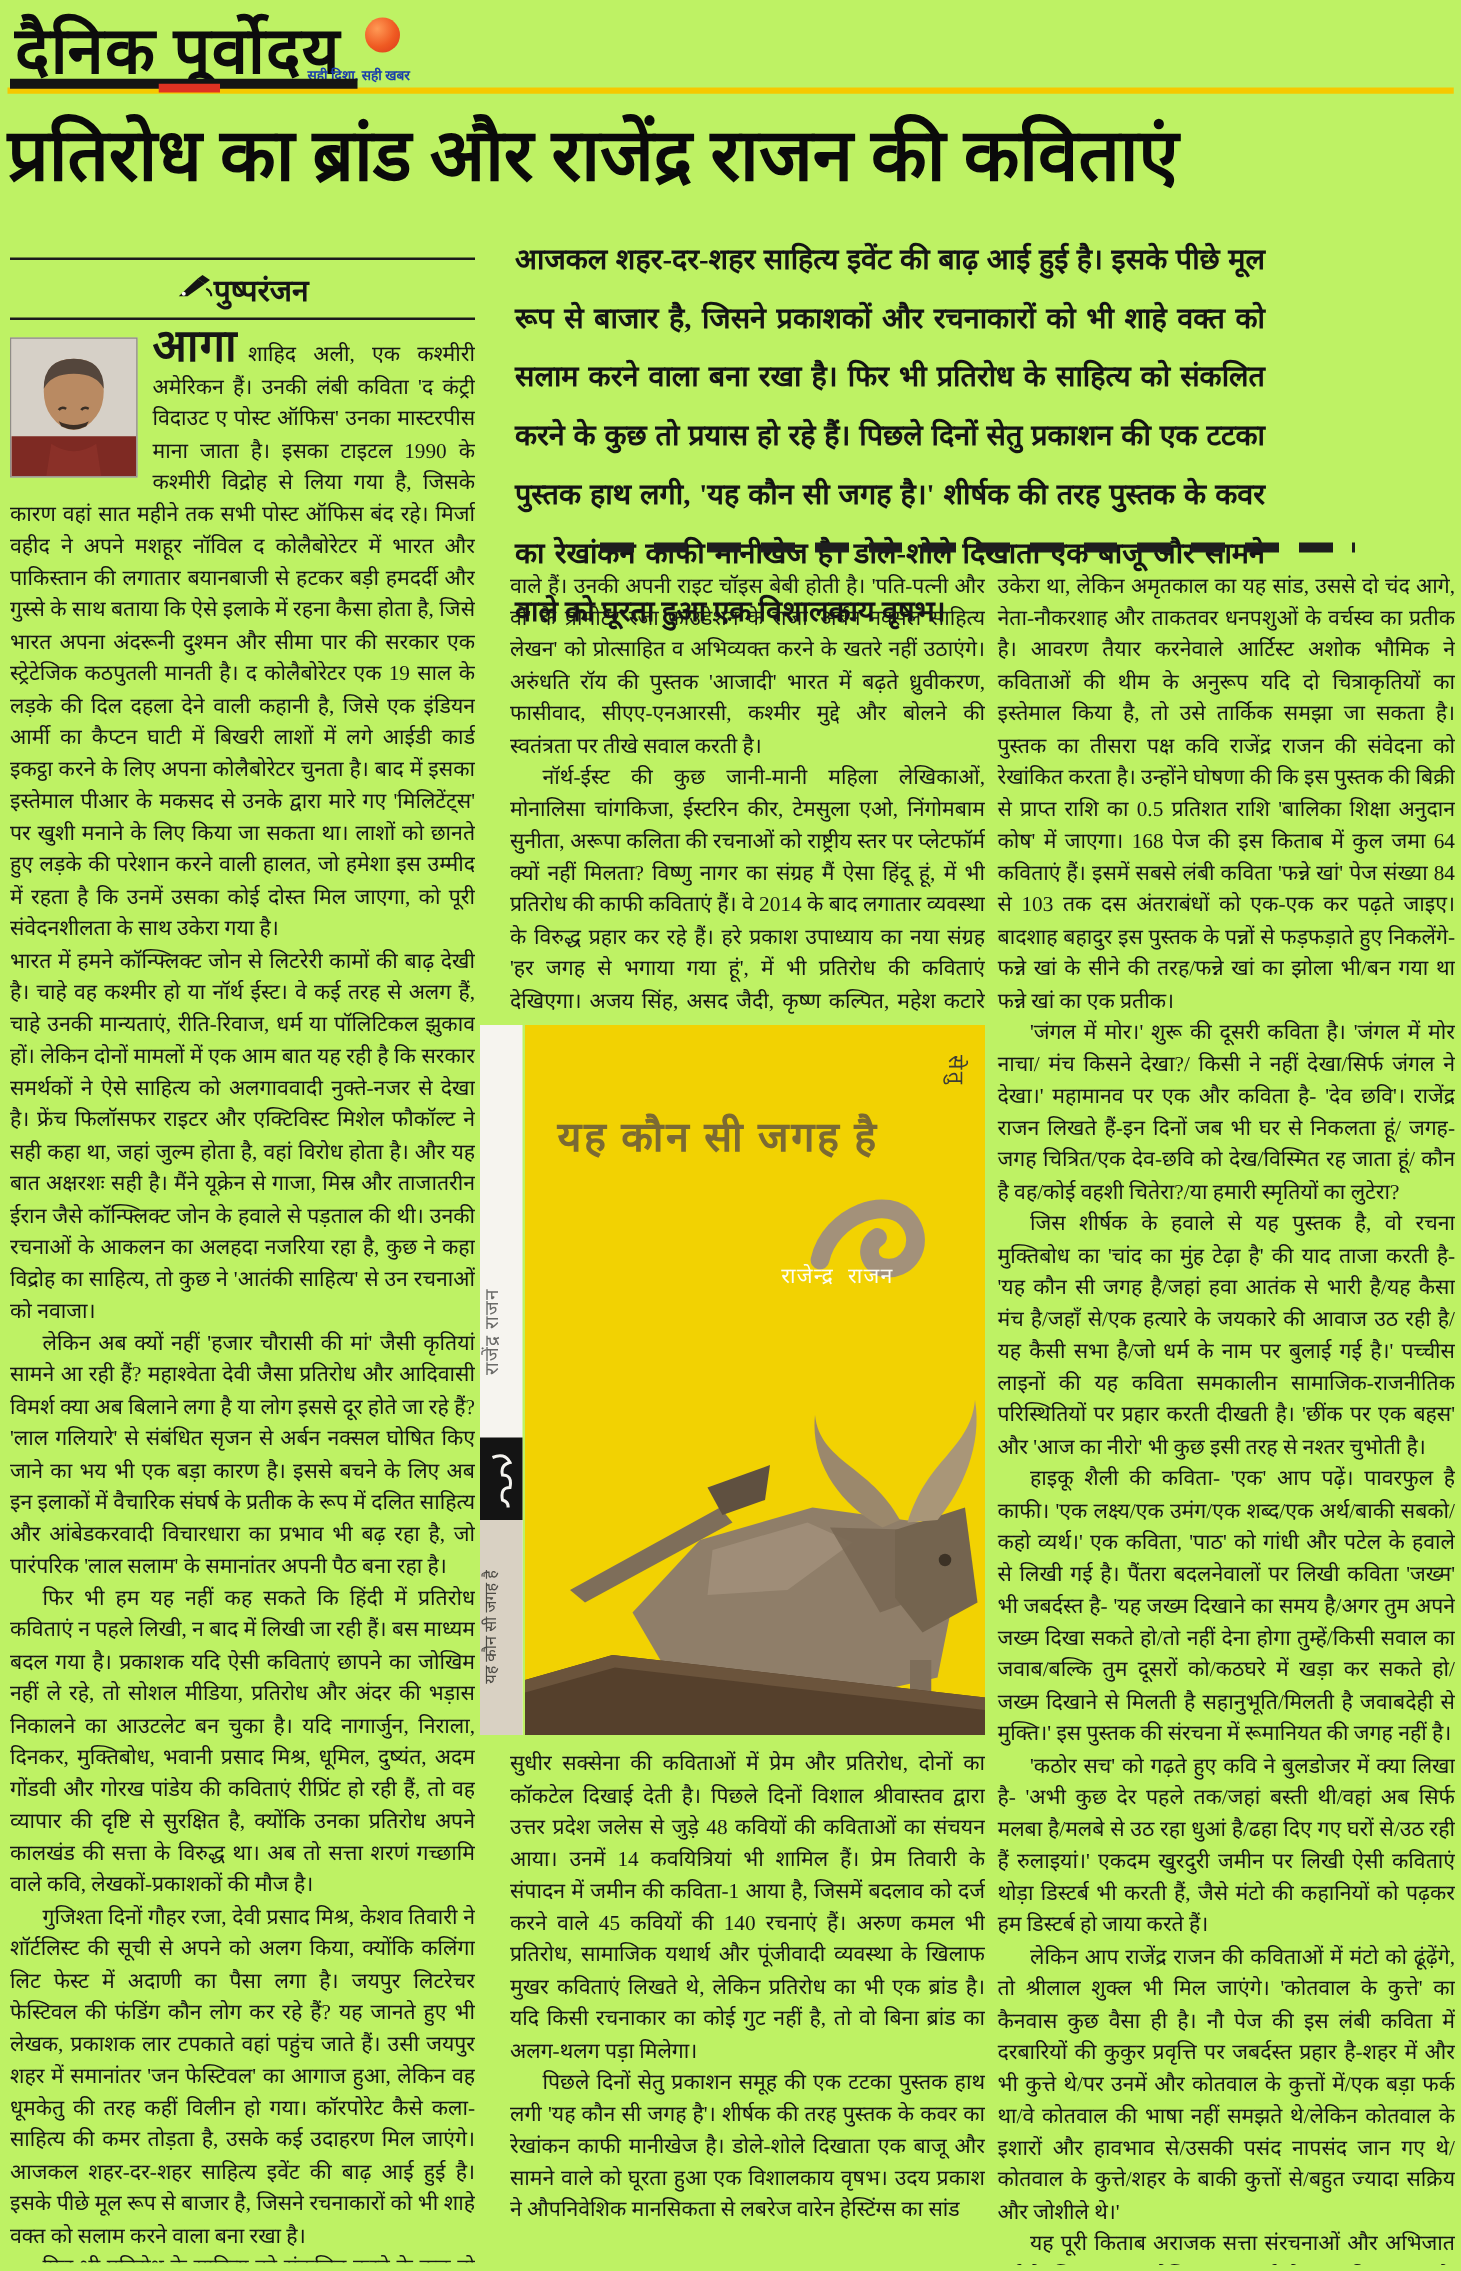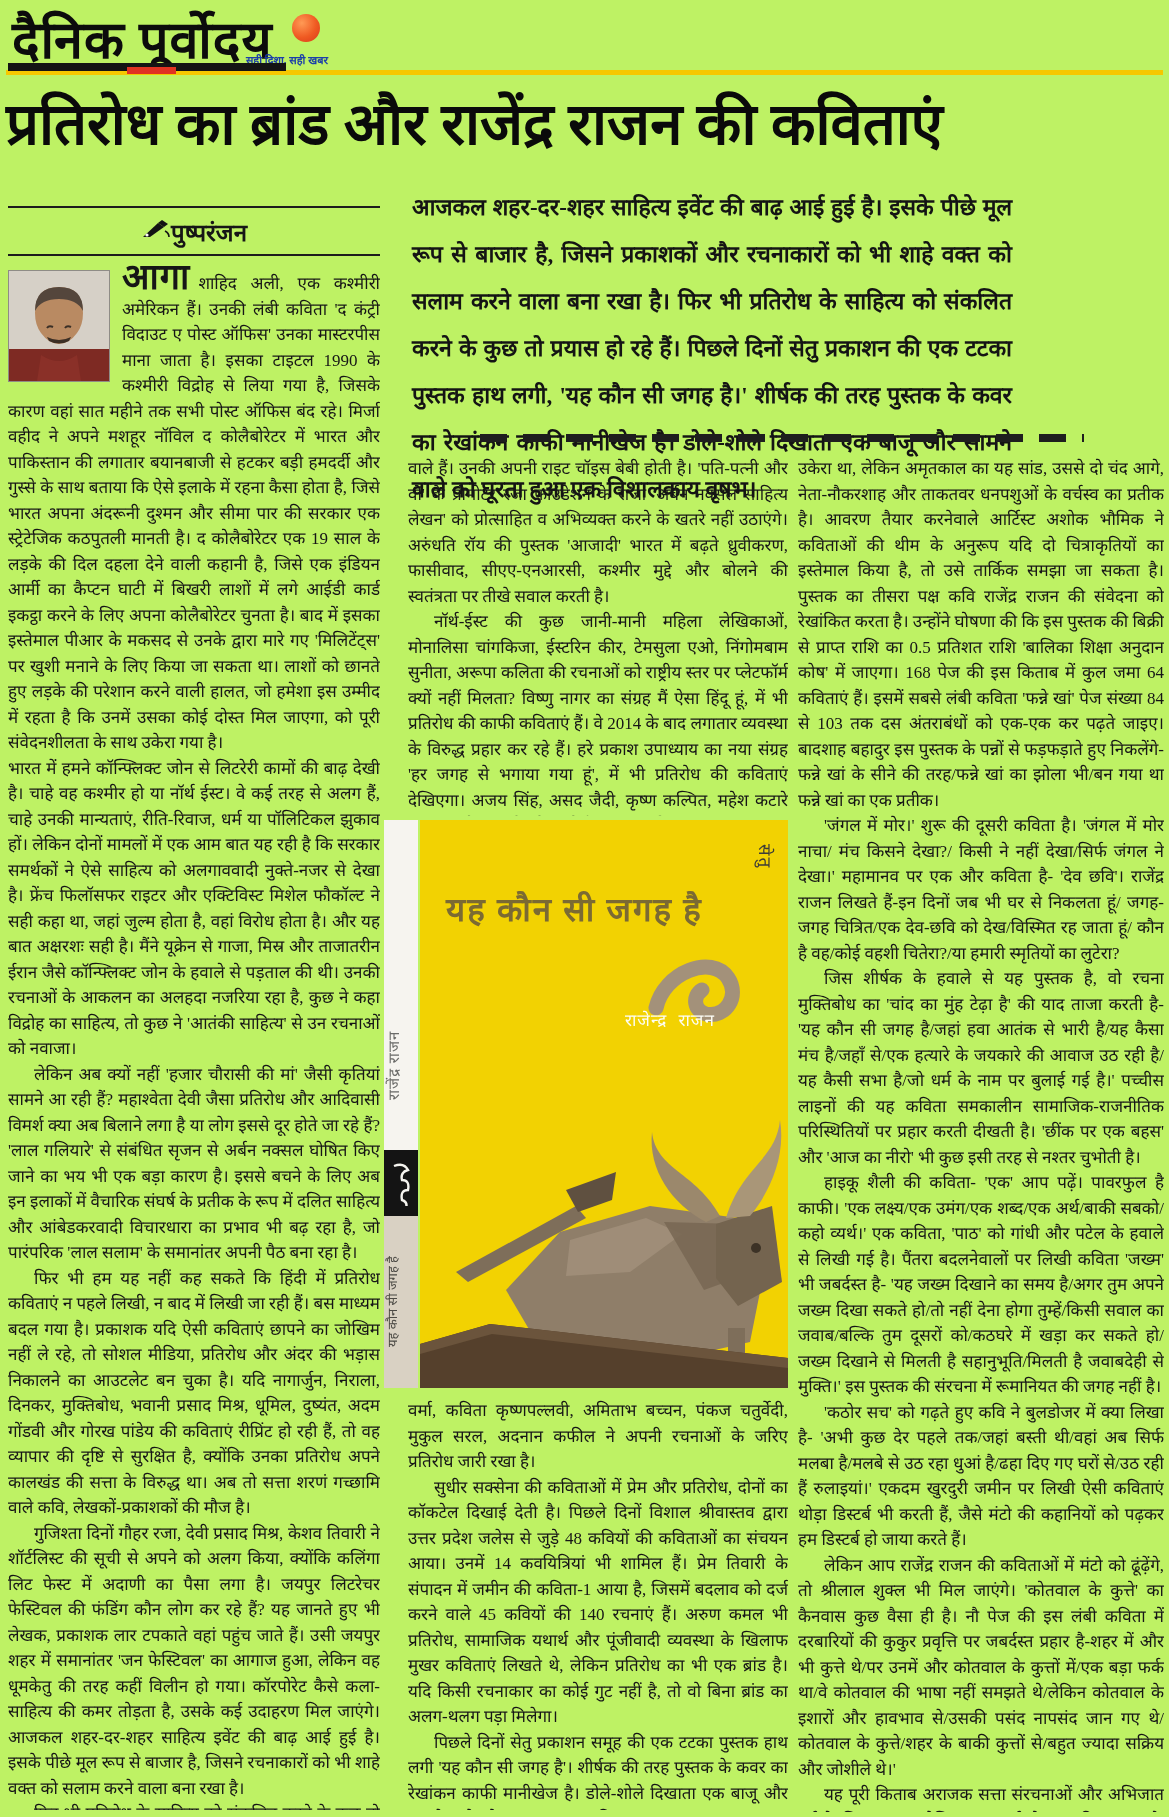--- a/index.html
+++ b/index.html
@@ -185,21 +185,20 @@
         <path d="M0 568 L0 524 L70 504 L368 538 L368 568 Z" fill="#55402c"></path>
         <path d="M0 524 L70 504 L368 538 L368 548 L72 514 L0 534 Z" fill="#6b543c"></path>
       </svg>
       <div class="cover-title">यह कौन सी जगह है</div>
       <div class="cover-author">राजेन्द्र राजन</div>
       <div class="cover-publisher">सेतु</div>
     </div>
   </div>
 
   <div class="col2-bottom body-text">
-      <p>वर्मा, कविता कृष्णपल्लवी, अमिताभ बच्चन, पंकज चतुर्वेदी, मुकुल सरल, अदनान कफील ने अपनी रचनाओं के जरिए प्रतिरोध जारी रखा है।</p>
       <p>सुधीर सक्सेना की कविताओं में प्रेम और प्रतिरोध, दोनों का कॉकटेल दिखाई देती है। पिछले दिनों विशाल श्रीवास्तव द्वारा उत्तर प्रदेश जलेस से जुड़े 48 कवियों की कविताओं का संचयन आया। उनमें 14 कवयित्रियां भी शामिल हैं। प्रेम तिवारी के संपादन में जमीन की कविता-1 आया है, जिसमें बदलाव को दर्ज करने वाले 45 कवियों की 140 रचनाएं हैं। अरुण कमल भी प्रतिरोध, सामाजिक यथार्थ और पूंजीवादी व्यवस्था के खिलाफ मुखर कविताएं लिखते थे, लेकिन प्रतिरोध का भी एक ब्रांड है। यदि किसी रचनाकार का कोई गुट नहीं है, तो वो बिना ब्रांड का अलग-थलग पड़ा मिलेगा।</p>
       <p>पिछले दिनों सेतु प्रकाशन समूह की एक टटका पुस्तक हाथ लगी 'यह कौन सी जगह है'। शीर्षक की तरह पुस्तक के कवर का रेखांकन काफी मानीखेज है। डोले-शोले दिखाता एक बाजू और सामने वाले को घूरता हुआ एक विशालकाय वृषभ। उदय प्रकाश ने औपनिवेशिक मानसिकता से लबरेज वारेन हेस्टिंग्स का सांड</p>
     </div>
 
   <div class="col3 body-text">
     <div>
         <p>उकेरा था, लेकिन अमृतकाल का यह सांड, उससे दो चंद आगे, नेता-नौकरशाह और ताकतवर धनपशुओं के वर्चस्व का प्रतीक है। आवरण तैयार करनेवाले आर्टिस्ट अशोक भौमिक ने कविताओं की थीम के अनुरूप यदि दो चित्राकृतियों का इस्तेमाल किया है, तो उसे तार्किक समझा जा सकता है। पुस्तक का तीसरा पक्ष कवि राजेंद्र राजन की संवेदना को रेखांकित करता है। उन्होंने घोषणा की कि इस पुस्तक की बिक्री से प्राप्त राशि का 0.5 प्रतिशत राशि 'बालिका शिक्षा अनुदान कोष' में जाएगा। 168 पेज की इस किताब में कुल जमा 64 कविताएं हैं। इसमें सबसे लंबी कविता 'फन्ने खां' पेज संख्या 84 से 103 तक दस अंतराबंधों को एक-एक कर पढ़ते जाइए। बादशाह बहादुर इस पुस्तक के पन्नों से फड़फड़ाते हुए निकलेंगे-फन्ने खां के सीने की तरह/फन्ने खां का झोला भी/बन गया था फन्ने खां का एक प्रतीक।</p>
         <p>'जंगल में मोर।' शुरू की दूसरी कविता है। 'जंगल में मोर नाचा/ मंच किसने देखा?/ किसी ने नहीं देखा/सिर्फ जंगल ने देखा।' महामानव पर एक और कविता है- 'देव छवि'। राजेंद्र राजन लिखते हैं-इन दिनों जब भी घर से निकलता हूं/ जगह-जगह चित्रित/एक देव-छवि को देख/विस्मित रह जाता हूं/ कौन है वह/कोई वहशी चितेरा?/या हमारी स्मृतियों का लुटेरा?</p>
         <p>जिस शीर्षक के हवाले से यह पुस्तक है, वो रचना मुक्तिबोध का 'चांद का मुंह टेढ़ा है' की याद ताजा करती है- 'यह कौन सी जगह है/जहां हवा आतंक से भारी है/यह कैसा मंच है/जहाँ से/एक हत्यारे के जयकारे की आवाज उठ रही है/यह कैसी सभा है/जो धर्म के नाम पर बुलाई गई है।' पच्चीस लाइनों की यह कविता समकालीन सामाजिक-राजनीतिक परिस्थितियों पर प्रहार करती दीखती है। 'छींक पर एक बहस' और 'आज का नीरो' भी कुछ इसी तरह से नश्तर चुभोती है।</p>
         <p>हाइकू शैली की कविता- 'एक' आप पढ़ें। पावरफुल है काफी। 'एक लक्ष्य/एक उमंग/एक शब्द/एक अर्थ/बाकी सबको/ कहो व्यर्थ।' एक कविता, 'पाठ' को गांधी और पटेल के हवाले से लिखी गई है। पैंतरा बदलनेवालों पर लिखी कविता 'जख्म' भी जबर्दस्त है- 'यह जख्म दिखाने का समय है/अगर तुम अपने जख्म दिखा सकते हो/तो नहीं देना होगा तुम्हें/किसी सवाल का जवाब/बल्कि तुम दूसरों को/कठघरे में खड़ा कर सकते हो/ जख्म दिखाने से मिलती है सहानुभूति/मिलती है जवाबदेही से मुक्ति।' इस पुस्तक की संरचना में रूमानियत की जगह नहीं है।</p>

